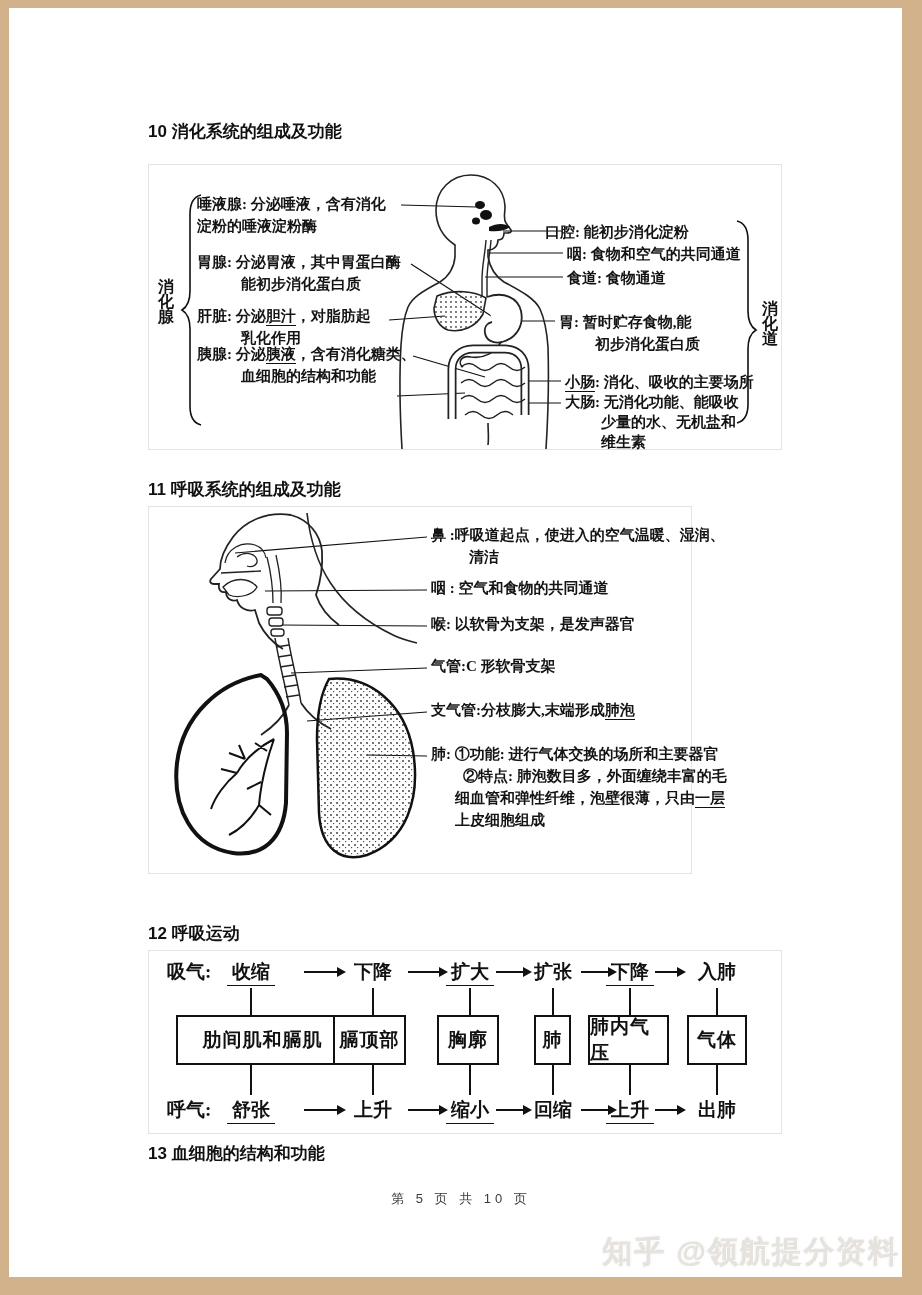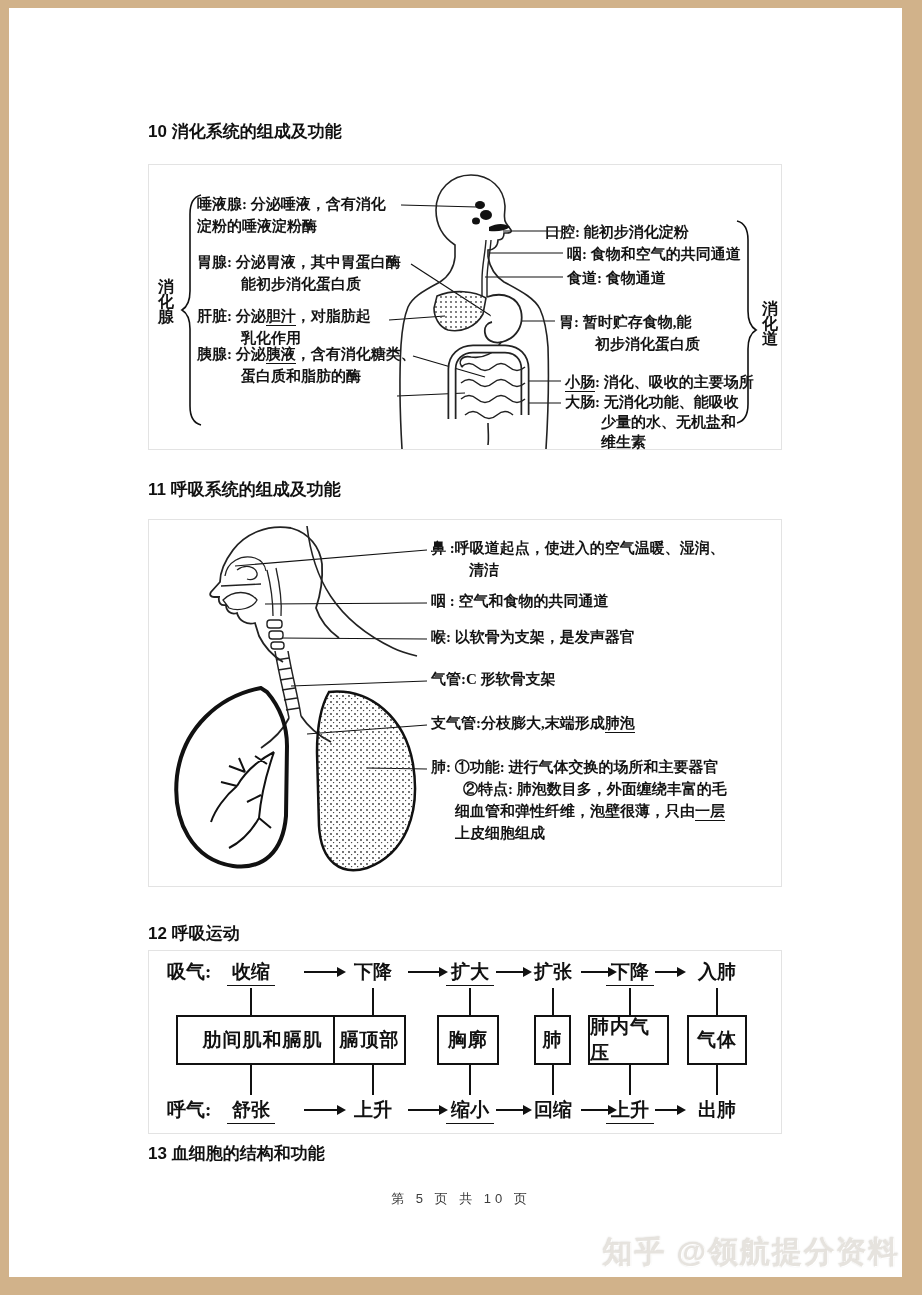--- a/index.html
+++ b/index.html
@@ -107,21 +107,21 @@
     <div class="lbl" style="left:48px; top:86px;">
       <div class="tl"><span>胃腺: 分泌胃液，其中胃蛋白酶</span></div>
       <div class="tl ind44"><span>能初步消化蛋白质</span></div>
     </div>
     <div class="lbl" style="left:48px; top:140px;">
       <div class="tl"><span>肝脏: 分泌</span><span class="seg-u">胆汁</span><span>，对脂肪起</span></div>
       <div class="tl ind44"><span>乳化作用</span></div>
     </div>
     <div class="lbl" style="left:48px; top:178px;">
       <div class="tl"><span>胰腺: 分泌</span><span class="seg-u">胰液</span><span>，含有消化糖类、</span></div>
-      <div class="tl ind44"><span>蛋白质和脂肪的酶</span></div>
+      <div class="tl ind44"><span>血细胞的结构和功能</span></div>
     </div>
 
     <div class="lbl" style="left:396px; top:56px;">
       <div class="tl"><span>口腔: 能初步消化淀粉</span></div>
     </div>
     <div class="lbl" style="left:418px; top:78px;">
       <div class="tl"><span>咽: 食物和空气的共同通道</span></div>
     </div>
     <div class="lbl" style="left:418px; top:102px;">
       <div class="tl"><span>食道: 食物通道</span></div>
@@ -135,21 +135,21 @@
     </div>
     <div class="lbl tl20" style="left:416px; top:227px;">
       <div class="tl"><span>大肠: 无消化功能、能吸收</span></div>
       <div class="tl ind36"><span>少量的水、无机盐和</span></div>
       <div class="tl ind36"><span>维生素</span></div>
     </div>
   </div>
 
   <div class="sec-title" style="left:148px; top:478px;">11 呼吸系统的组成及功能</div>
 
-  <div class="dgbox" style="left:148px; top:519px; width:634px; height:368px;">
+  <div class="dgbox" style="left:148px; top:506px; width:544px; height:368px;">
     <svg width="634" height="368" viewBox="0 0 634 368">
       <defs>
         <pattern id="rs-dots" width="6" height="6" patternUnits="userSpaceOnUse">
           <circle cx="2" cy="2" r="0.9" fill="#333"></circle>
           <circle cx="4.6" cy="4.6" r="0.7" fill="#333"></circle>
         </pattern>
       </defs>
 
       <g stroke="#111" stroke-width="1.2">
         <line x1="86" y1="46" x2="278" y2="30"></line>

